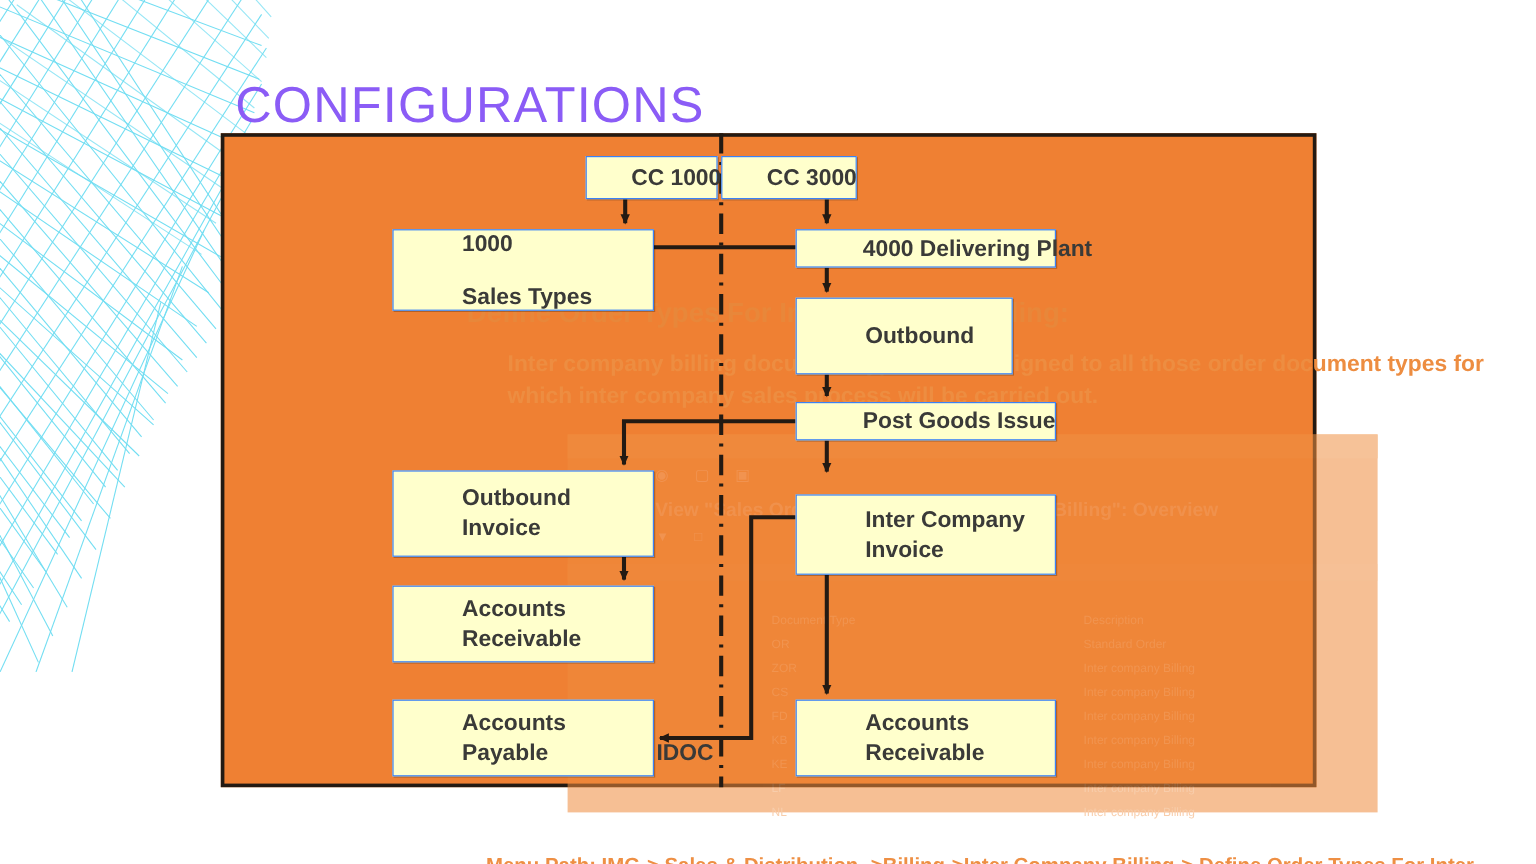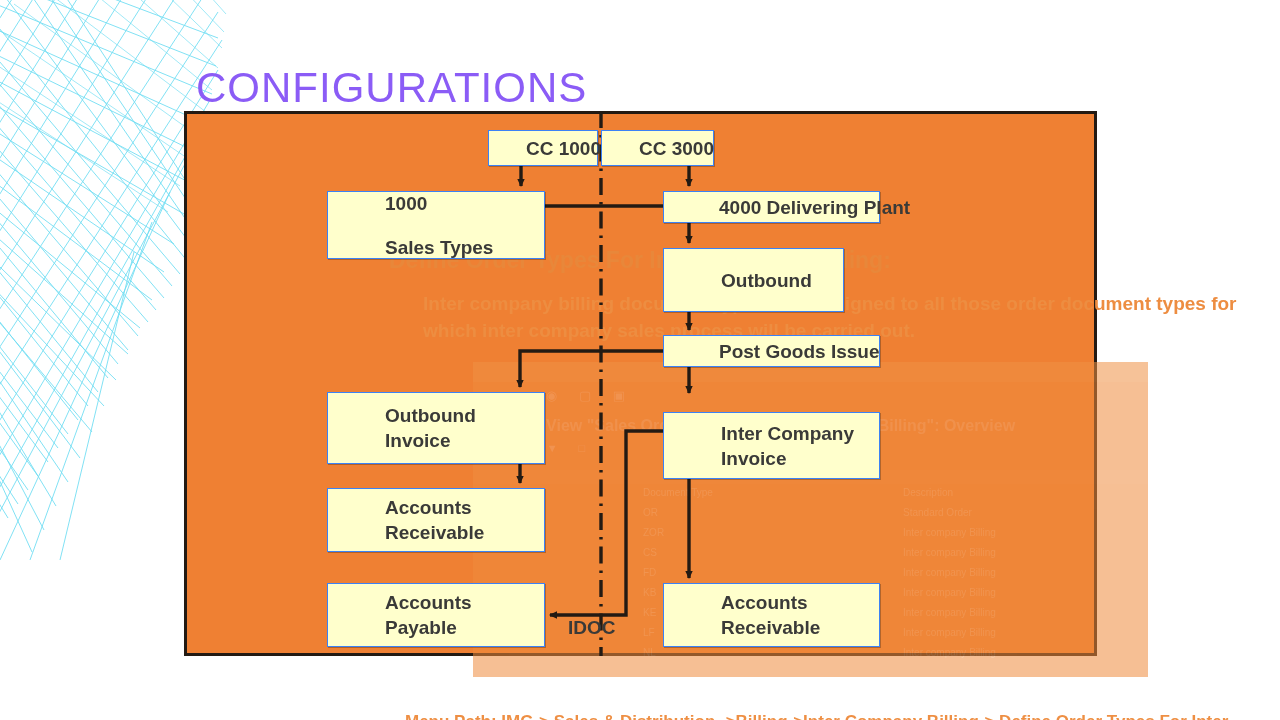--- a/index.html
+++ b/index.html
@@ -98,20 +98,21 @@
     position: absolute;
     font-size: 13px;
     color: #f3a368;
     letter-spacing: 9px;
   }
   #sap-ghost .g-cellrow {
     position: absolute;
     font-size: 10px;
     color: #f3a567;
     white-space: nowrap;
+    margin-top: 25px;
   }
 
   
   #panel {
     position: absolute;
     left: 184px;
     top: 111px;
     width: 913px;
     height: 545px;
     background: #ef8033;
@@ -153,21 +154,20 @@
   
   .node.spaced .ln:first-child { margin-bottom: 19px; }
 
   #idoc-label {
     position: absolute;
     left: 547px;
     top: 617px;
     font-size: 19px;
     font-weight: bold;
     color: #3a3a38;
-    margin-left: 21px;
   }
 </style>
 </head>
 <body>
 
 <svg id="corner-art" viewBox="0 0 320 620" xmlns="http://www.w3.org/2000/svg">
   <g stroke="#5ad8f0" stroke-width="0.9" fill="none" opacity="0.85">
     <g id="fan-a">
       <path d="M40 10 L240 300"></path>
         <path d="M25 30 L235 310"></path>

